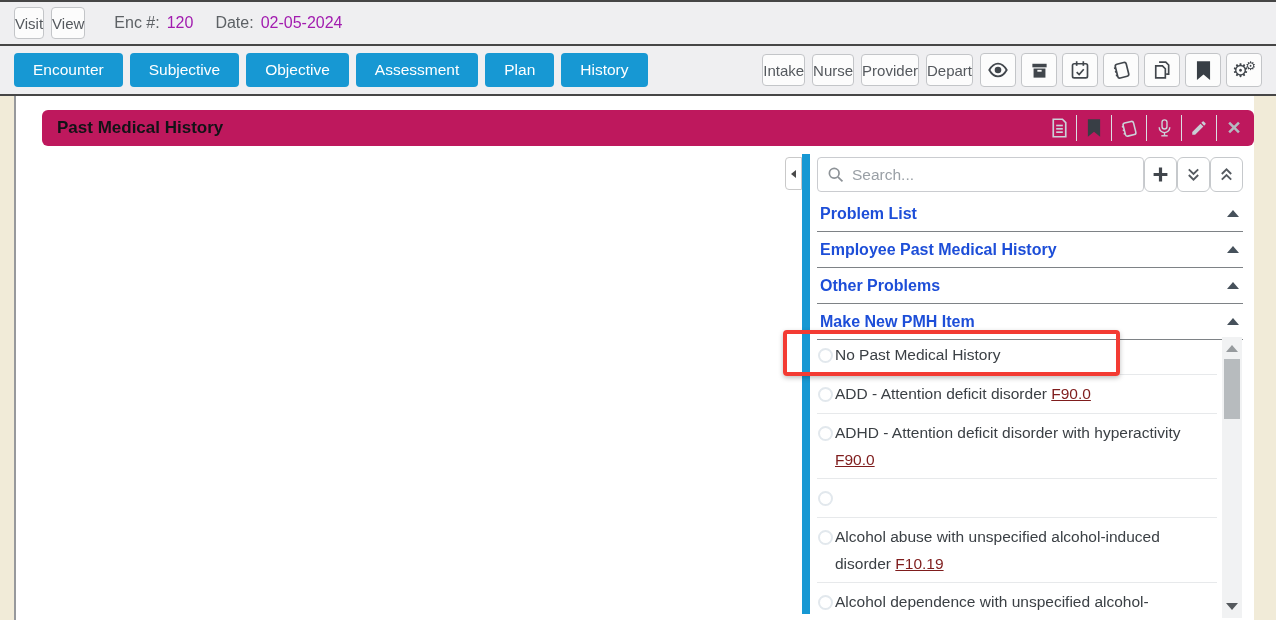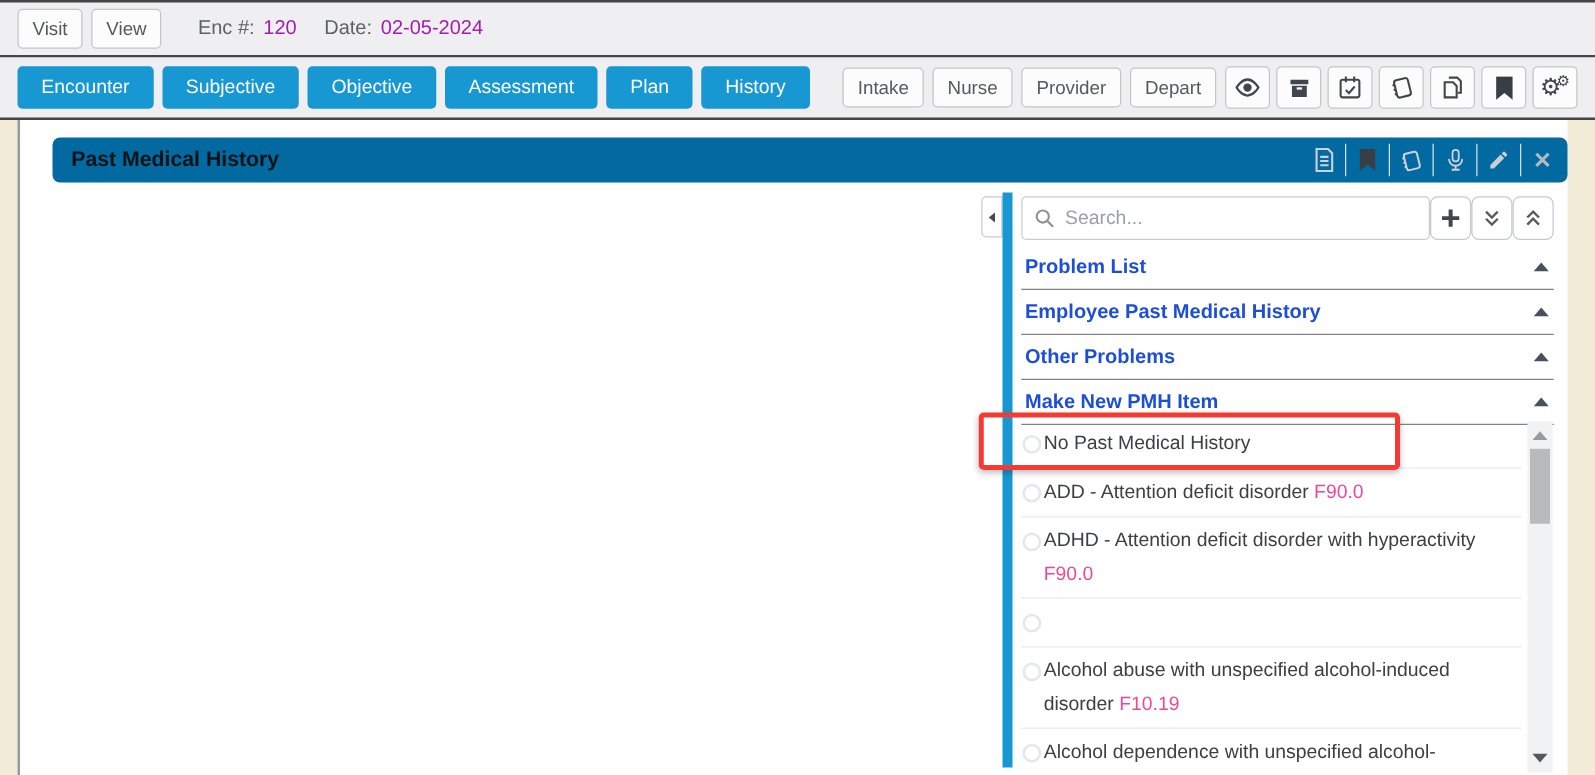--- a/index.html
+++ b/index.html
@@ -8,39 +8,39 @@
     background:#f1ebd8;
     font-family:"Liberation Sans", sans-serif;
     -webkit-font-smoothing:antialiased;
   }
   
   .tb{position:absolute;left:0;right:0;background:#efeff1;display:flex;align-items:center;
       padding-left:14px;box-sizing:border-box;}
   .tb1{top:0;height:46px;border-top:2px solid #464646;border-bottom:2px solid #464646;}
   .tb2{top:46px;height:50px;border-bottom:2px solid #464646;}
   .wbtn{height:32px;background:#fcfcfc;border:1px solid #c3c5c8;border-radius:4px;
-        color:#55595e;font-size:15px;padding:0 11px;margin-right:7px;cursor:pointer;
+        color:#55595e;font-size:15px;padding:0 0;margin-right:7px;cursor:pointer;
         font-family:inherit;}
   .lab{color:#5d6165;font-size:16px;margin:0 7px 0 22px;white-space:nowrap;}
   .val{color:#a21caf;font-size:16px;white-space:nowrap;}
   .bluebtn{height:34px;background:#1798d3;color:#fff;border:none;border-radius:4px;
         font-size:15.5px;padding:0 19px;margin-right:7px;cursor:pointer;font-family:inherit;}
   .spacer{flex:1;}
   .ibtn{width:36px;height:34px;background:#fcfcfc;border:1px solid #c3c5c8;border-radius:4px;
         margin-right:5px;display:flex;align-items:center;justify-content:center;padding:0;cursor:pointer;}
   .ibtn:last-child{margin-right:14px;}
   .gear{font-family:"DejaVu Sans",sans-serif;color:#41464c;line-height:1;}
   .g1{font-size:19px;}
   .g2{font-size:12px;position:relative;margin-left:-4px;top:-7px;}
   
   .main{position:absolute;top:96px;left:0;right:0;bottom:0;background:#f1ebd8;}
   .content{position:absolute;left:14px;top:0;bottom:0;width:1238px;background:#fff;
            border-left:2px solid #97999c;}
   .pmh-header{position:absolute;left:26px;top:14px;width:1212px;height:36px;
-              background:#0369a1;border-radius:6px;}
+              background:#be185d;border-radius:6px;}
   .pmh-title{position:absolute;left:15px;top:0;line-height:36px;font-weight:bold;
              font-size:17px;color:#121316;}
   .hicons{position:absolute;right:3px;top:0;height:36px;display:flex;align-items:center;}
   .hic{width:34px;height:36px;display:flex;align-items:center;justify-content:center;
        background:none;border:none;padding:0;cursor:pointer;}
   .vsep{width:1px;height:26px;background:#dbdee3;}
   .xglyph{font-size:18px;font-weight:bold;color:#b4bac1;line-height:1;}
   
   .panel{position:absolute;left:769px;top:58px;width:469px;bottom:0;}
   .collapse-btn{position:absolute;left:0;top:3px;width:17px;height:33px;background:#fff;
@@ -69,21 +69,21 @@
   .list{position:absolute;left:0;right:0;top:179px;bottom:0;overflow:hidden;}
   .rows{margin-right:26px;}
   .item{position:relative;border-bottom:1px solid #e7e9eb;box-sizing:border-box;padding-top:5px;cursor:pointer;}
   .item.h1{height:39px;}
   .item.h2{height:65px;}
   .item.hlast{height:38px;border-bottom:none;}
   .bullet{position:absolute;left:1px;top:12px;width:11px;height:11px;
           border:2px solid #e2e8ed;border-radius:50%;}
   .itext{display:block;margin-left:18px;max-width:348px;font-size:15.5px;color:#3b4045;
          line-height:27px;}
-  .code{color:#ec4899;}
+  .code{color:#7f1d1d;text-decoration:underline;}
   .vscroll{position:absolute;right:1px;top:1px;bottom:2px;width:20px;background:#f1f2f3;}
   .sarr{position:absolute;left:4px;width:0;height:0;}
   .sarr.up{top:8px;border-left:6px solid transparent;border-right:6px solid transparent;
            border-bottom:7px solid #979b9e;}
   .sarr.down{bottom:8px;border-left:6px solid transparent;border-right:6px solid transparent;
            border-top:7px solid #55595d;}
   .thumb{position:absolute;left:2px;top:22px;width:16px;height:60px;background:#b7bbbe;}
   .redbox{position:absolute;left:-2px;top:176px;width:337px;height:46px;
           border:4px solid #f33b33;border-radius:4px;box-sizing:border-box;
           box-shadow:0 2px 5px rgba(0,0,0,.25);z-index:5;pointer-events:none;}

